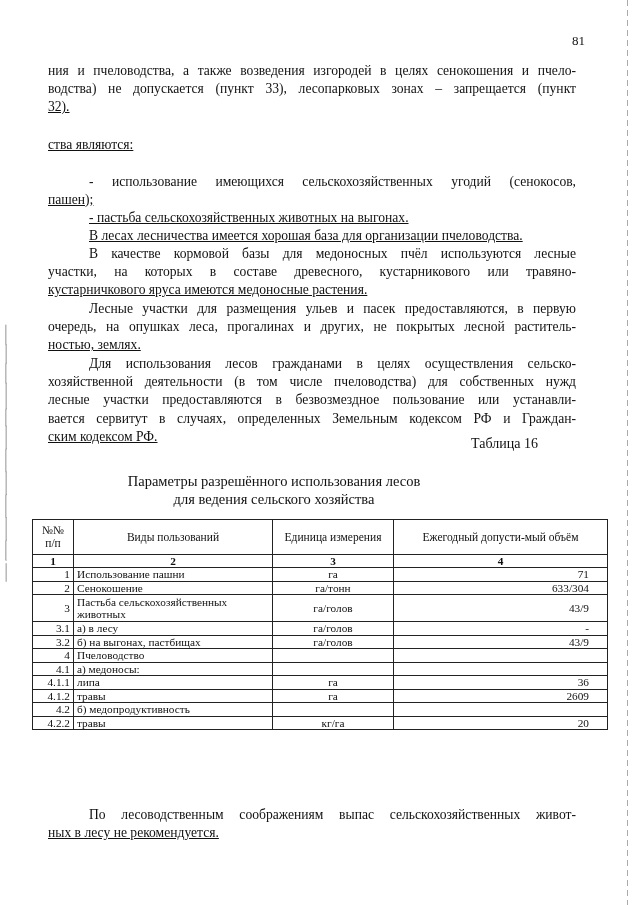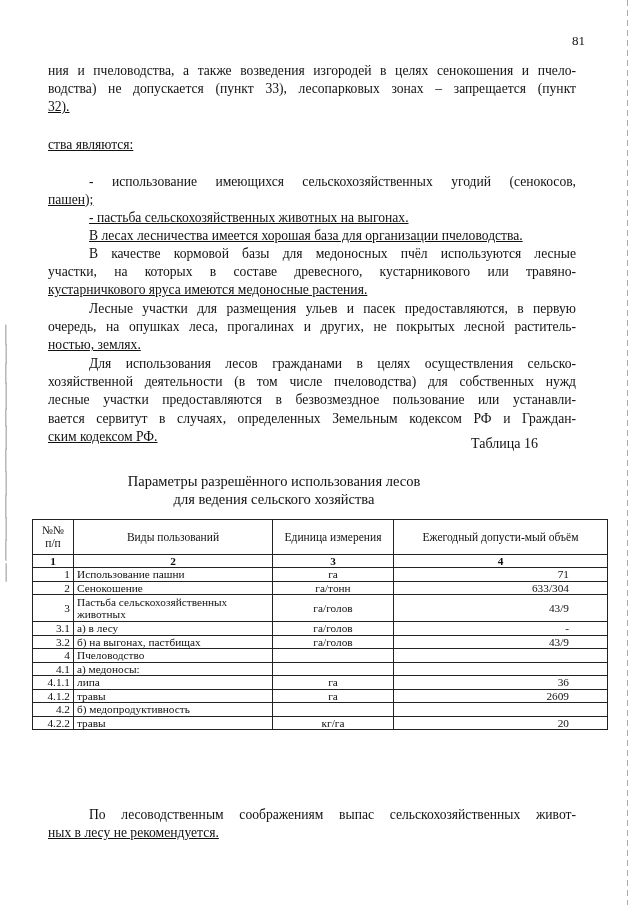--- a/index.html
+++ b/index.html
@@ -16,21 +16,21 @@
                  font-size: 14.5px; line-height: 18px; }
   table.data { position: absolute; top: 519px; left: 32px; width: 576px; border-collapse: collapse;
                font-size: 11.3px; line-height: 12px; }
   table.data td, table.data th { border: 1px solid #222; padding: 0 3px; font-weight: normal; }
   table.data th { text-align: center; height: 34px; line-height: 13px; font-size: 11.5px; }
   table.data tr.numrow td { text-align: center; font-weight: bold; height: 12px; }
   table.data td.num { text-align: right; width: 34px; }
   table.data td.kind { width: 192px; }
   table.data td.unit { text-align: center; width: 114px; }
   table.data td.vol { text-align: center; }
-  table.data td.vol.right { text-align: right; padding-right: 38px; }
+  table.data td.vol.right { text-align: right; padding-right: 18px; }
   table.data tr.row td { height: 12.5px; }
   table.data tr.row2 td { height: 26px; }
   .binding { position: absolute; left: 5px; width: 4px; }
   .scan-edge { position: absolute; left: 627px; top: 0; width: 1px; height: 905px;
                background: repeating-linear-gradient(to bottom, #aaa 0 6px, transparent 6px 10px); }
 </style>
 </head>
 <body>
 
 <svg class="binding" style="top:0;height:905px" width="14" height="905" viewBox="0 0 14 905">

